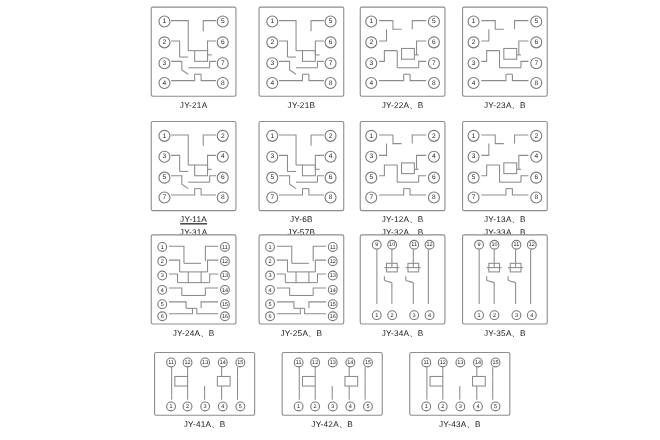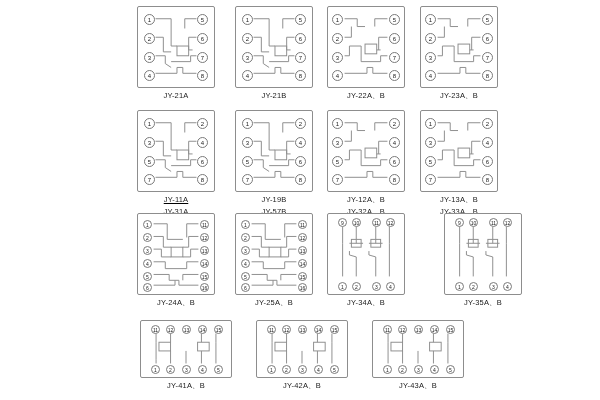--- a/index.html
+++ b/index.html
@@ -236,21 +236,21 @@
         <polyline points="60,50 54,50 54,56"></polyline>
         <polyline points="60,68 46,68 46,62"></polyline>
         <rect x="40" y="40" width="12" height="10" stroke="#8d8d8d" stroke-width="1" fill="none"></rect>
         <line x1="34" y1="40" x2="40" y2="40"></line>
         <line x1="52" y1="44" x2="56" y2="44"></line>
         <line x1="26" y1="46" x2="34" y2="46"></line>
         <line x1="34" y1="56" x2="54" y2="56"></line>
         <line x1="40" y1="62" x2="46" y2="62"></line>
       </svg>
     </div>
-    <div class="caption">JY-19B</div>
+    <div class="caption">JY-6B</div>
     <div class="caption">JY-57B</div>
   </div>
 
   <div class="cell" style="left:320px;top:110px;">
     <div class="frame">
       <div class="pin" style="left:4px;top:7px;">1</div>
       <div class="pin" style="left:4px;top:26px;">3</div>
       <div class="pin" style="left:4px;top:45px;">5</div>
       <div class="pin" style="left:4px;top:63px;">7</div>
       <div class="pin" style="right:4px;top:7px;">2</div>
@@ -412,21 +412,21 @@
         <path d="M42 42 L49 44"></path>
         <line x1="22" y1="38" x2="22" y2="42"></line>
         <line x1="42" y1="38" x2="42" y2="42"></line>
         <rect x="24" y="26" width="10" height="8" stroke="#8d8d8d" stroke-width="1" fill="none"></rect>
         <rect x="44" y="26" width="10" height="8" stroke="#8d8d8d" stroke-width="1" fill="none"></rect>
       </svg>
     </div>
     <div class="caption">JY-34A、B</div>
   </div>
 
-  <div class="cell" style="left:437px;top:213px;">
+  <div class="cell" style="left:413px;top:213px;">
     <div class="frame">
       <div class="pin sm" style="left:10px;top:4px;">9</div>
       <div class="pin sm" style="left:24px;top:4px;">10</div>
       <div class="pin sm" style="left:44px;top:4px;">11</div>
       <div class="pin sm" style="left:58px;top:4px;">12</div>
       <div class="pin sm" style="left:10px;top:68px;">1</div>
       <div class="pin sm" style="left:24px;top:68px;">2</div>
       <div class="pin sm" style="left:44px;top:68px;">3</div>
       <div class="pin sm" style="left:58px;top:68px;">4</div>
       <svg class="ov" viewBox="0 0 78 82">

